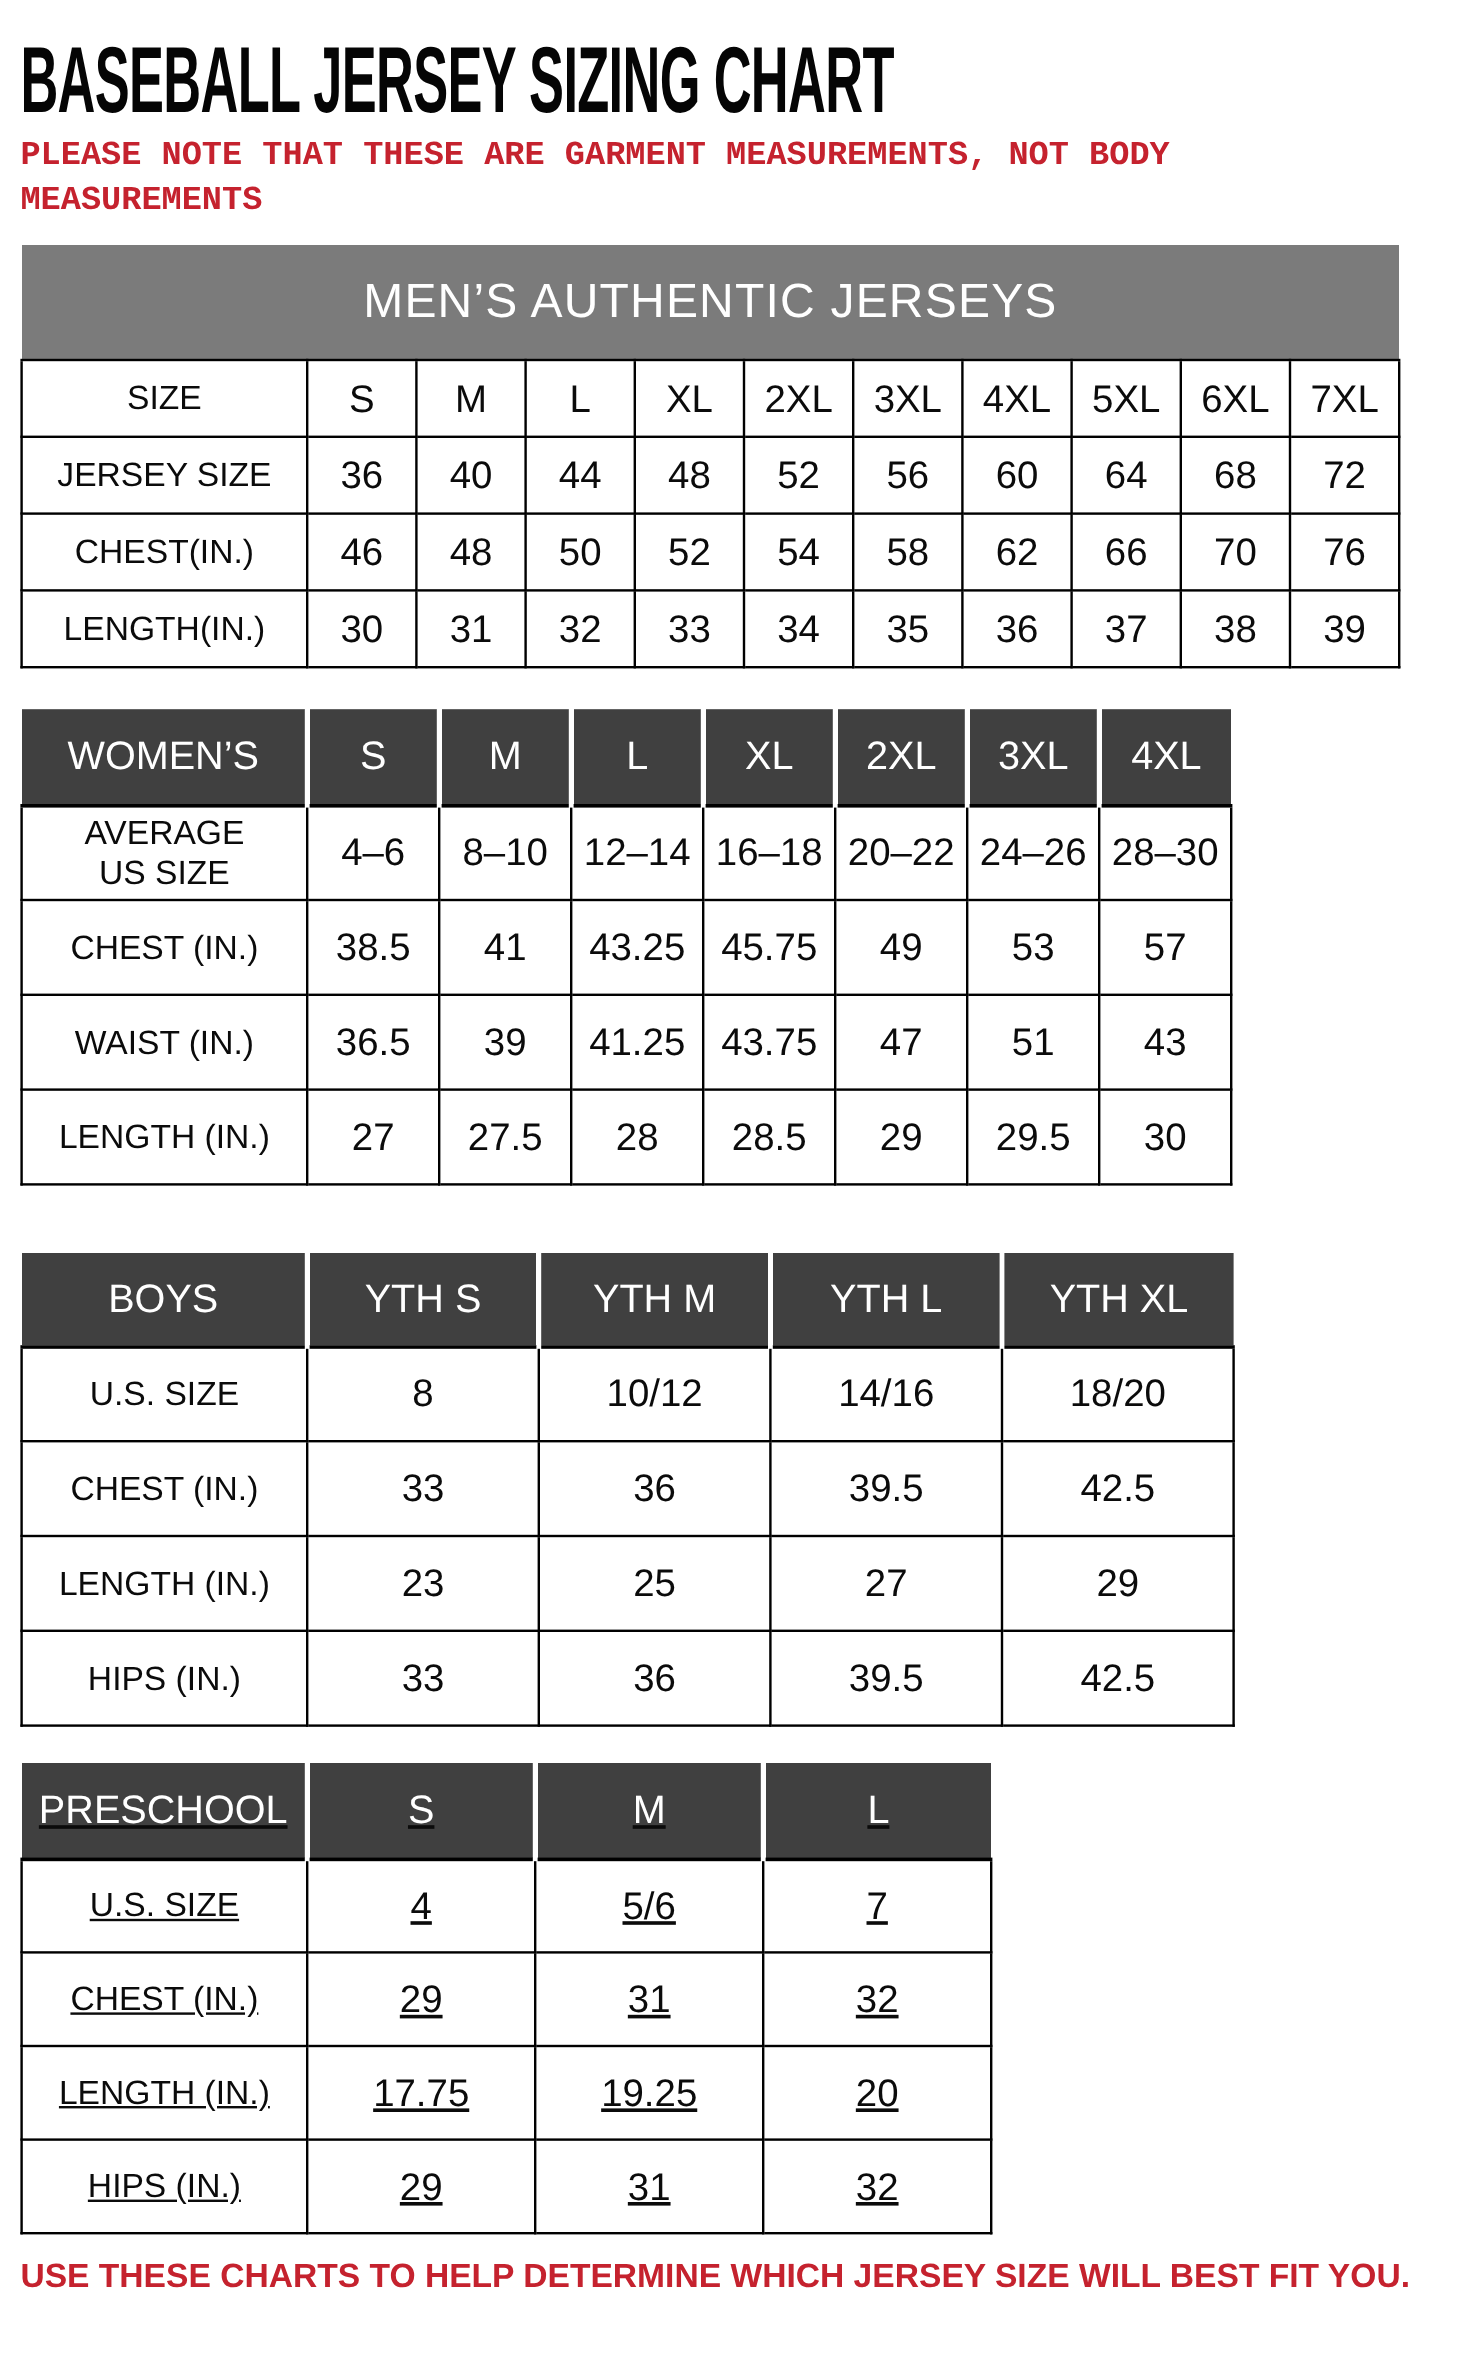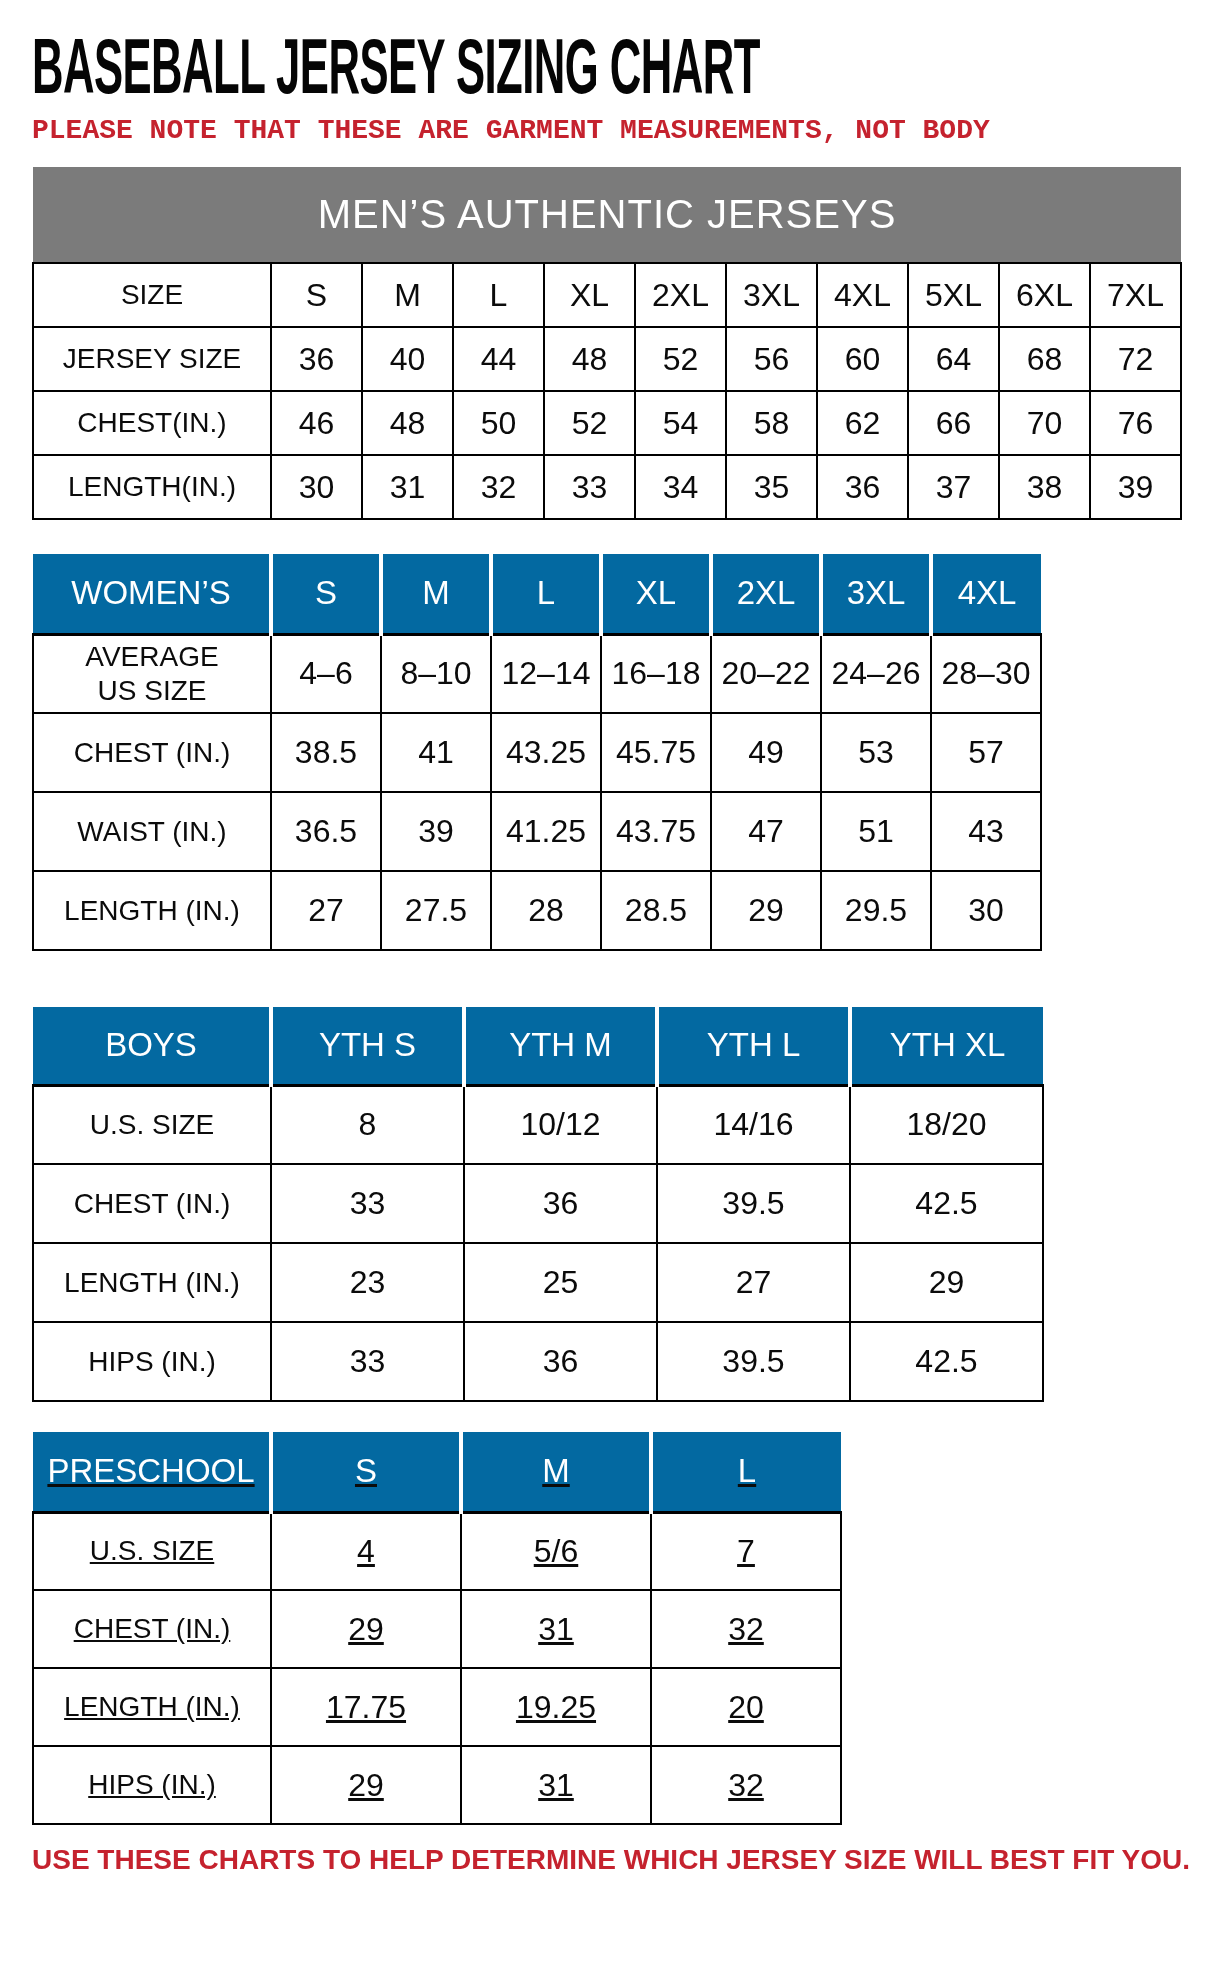--- a/index.html
+++ b/index.html
@@ -2,21 +2,21 @@
 <html><head>
 <meta charset="utf-8">
 <style>
   html,body{margin:0;padding:0;background:#ffffff;}
   body{
     width:1220px;height:1974px;
     font-family:"Liberation Sans", sans-serif;
     color:#0b0b0b;
     overflow:hidden;
   }
-  .content{padding-left:32px;}
+  .content{padding-left:17px;}
 
   
   .page-title{
     margin-top:30px;
     height:72px;
     font-size:78px;
     line-height:72px;
     font-weight:700;
     letter-spacing:-1px;
     color:#050505;
@@ -47,21 +47,21 @@
   table{border-collapse:collapse;table-layout:fixed;}
   td,th{padding:0;text-align:center;vertical-align:middle;overflow:hidden;}
   td{
     border:2px solid #000;
     background:#fff;
     font-size:32px;
     color:#0b0b0b;
   }
   td.row-label{font-size:28px;white-space:pre-line;line-height:34px;}
   tr.gray-header th{
-    background:#0369a1;
+    background:#404040;
     color:#ffffff;
     font-weight:400;
     font-size:33px;
     border:none;
     border-left:4px solid #ffffff;
     border-bottom:3px solid #000;
   }
   tr.gray-header th:first-child{border-left:none;}
   th.banner{
     background:#7B7B7B;
@@ -87,20 +87,21 @@
 </style>
 </head>
 <body>
 
 <div class="content">
 
   <div class="page-title">BASEBALL JERSEY SIZING CHART</div>
 
   <div class="red-note">
     <div>PLEASE NOTE THAT THESE ARE GARMENT MEASUREMENTS, NOT BODY</div>
+    <div>MEASUREMENTS</div>
   </div>
 
   <table class="mens-table">
     <colgroup>
       <col style="width:238px">
         <col style="width:91px">
         <col style="width:91px">
         <col style="width:91px">
         <col style="width:91px">
         <col style="width:91px">

